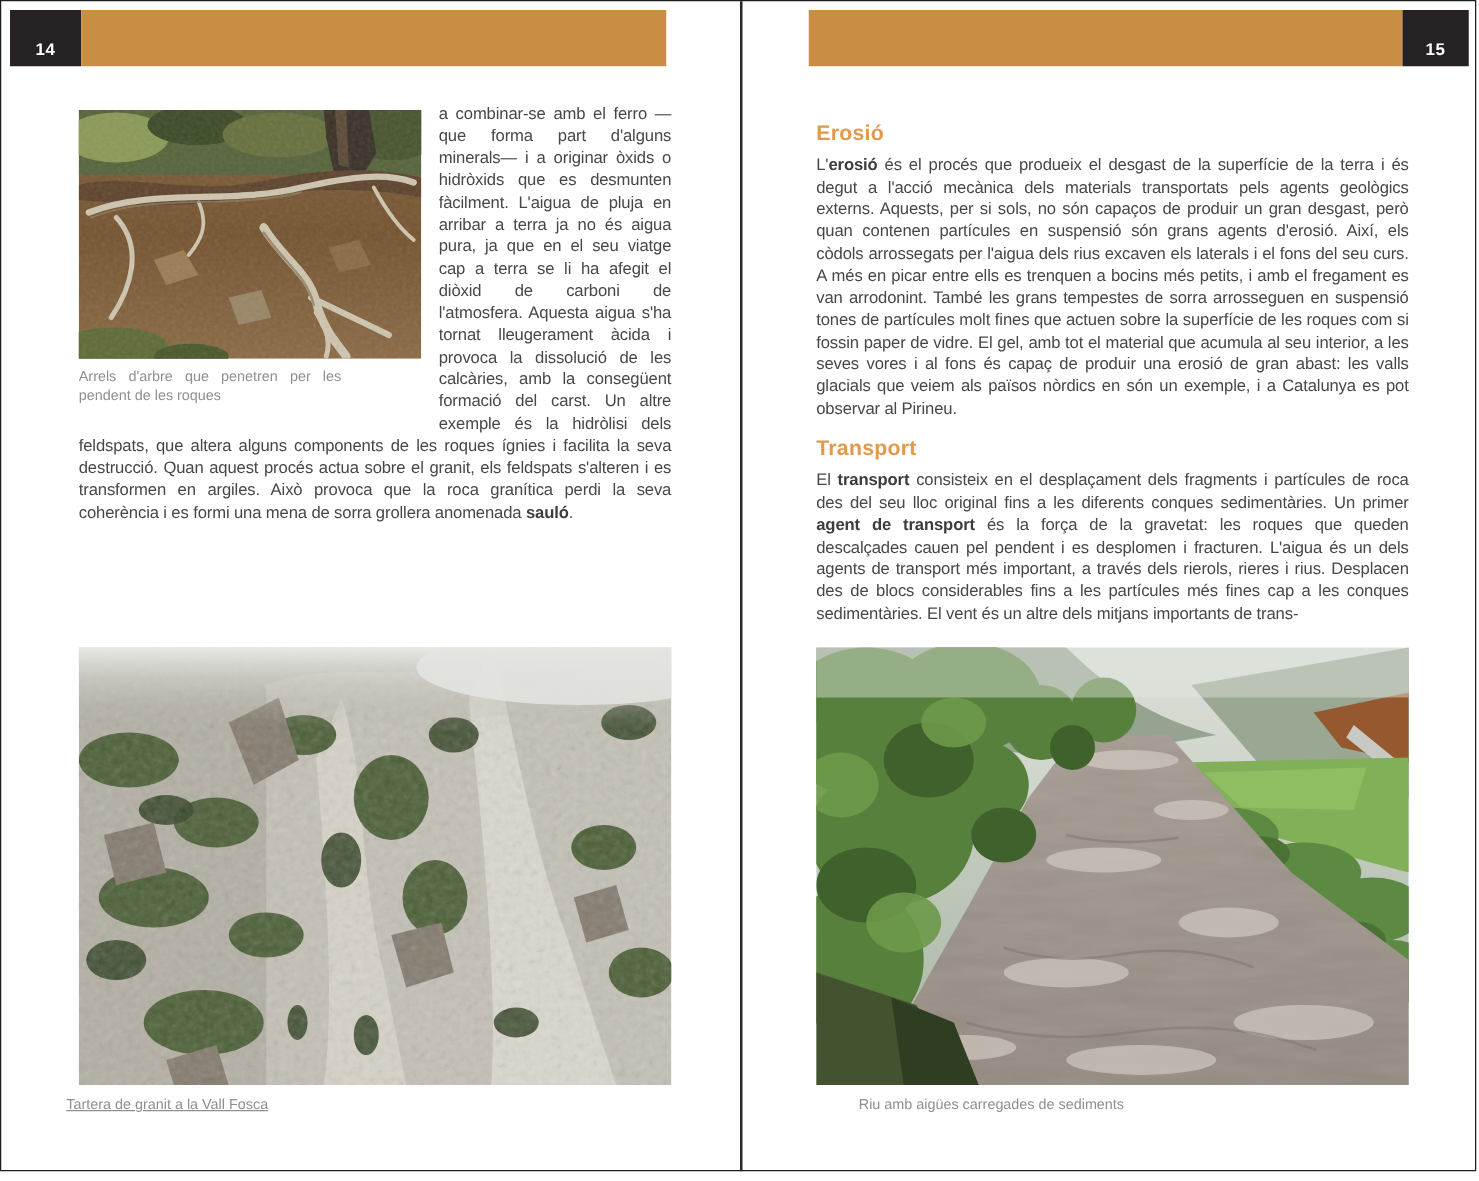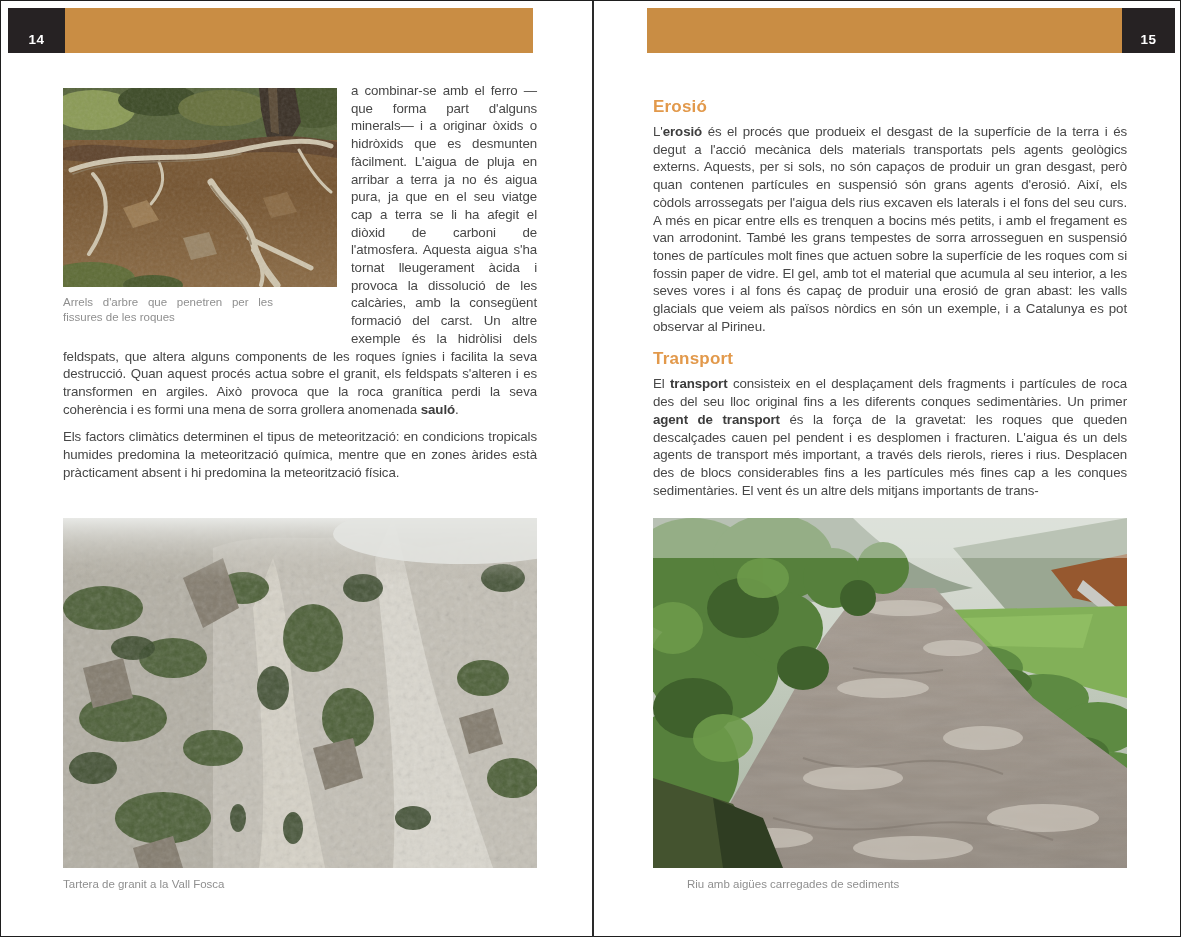--- a/index.html
+++ b/index.html
@@ -22,21 +22,21 @@
   .lfig svg{display:block;}
   .caption{font-size:11.5px;line-height:15px;color:#8f8f8f;letter-spacing:0;}
   .cap1{margin-top:8px;width:210px;}
   .para2{margin-top:10px;}
   .right-flow{position:absolute;left:653px;top:96px;width:474px;}
   h2.sect{font-size:17px;line-height:21px;margin:0;color:#e2994b;font-weight:700;letter-spacing:.2px;}
   h2.sect2{margin-top:13px;}
   .right-flow p{margin:6px 0 0 0;}
   .photo-abs{position:absolute;}
   .cap-abs{position:absolute;top:877px;}
-  .cap-left{left:63px;}
+  .cap-left{left:53px;text-decoration:underline;}
   .cap-right{left:687px;}
 </style>
 </head>
 <body>
 
 <div id="canvas">
 
   <div class="frame"></div>
   <div class="gutter"></div>
 
@@ -88,24 +88,23 @@
           <path d="M148,98 C164,122 182,132 188,156" stroke-width="2"></path>
           <path d="M10,86 C60,66 120,80 178,66" stroke-width="1.5"></path>
         </g>
         <ellipse cx="28" cy="190" rx="44" ry="16" fill="#5d6b35"></ellipse>
         <ellipse cx="90" cy="197" rx="30" ry="10" fill="#49582b"></ellipse>
         <polygon points="60,120 84,112 96,132 70,140" fill="#9b7b52"></polygon>
         <polygon points="120,150 146,144 154,166 128,172" fill="#9a8566"></polygon>
         <polygon points="200,110 224,104 234,124 208,130" fill="#8a6a44"></polygon>
         <rect width="274" height="199" filter="url(#n1)" opacity="0.30"></rect>
       </svg>
-      <div class="caption cap1">Arrels d'arbre que penetren per les fissures de les roques</div>
+      <div class="caption cap1">Arrels d'arbre que penetren per les pendent de les roques</div>
     </div>
     <p style="margin:0">a combinar-se amb el ferro —que forma part d'alguns minerals— i a originar òxids o hidròxids que es desmunten fàcilment. L'aigua de pluja en arribar a terra ja no és aigua pura, ja que en el seu viatge cap a terra se li ha afegit el diòxid de carboni de l'atmosfera. Aquesta aigua s'ha tornat lleugerament àcida i provoca la dissolució de les calcàries, amb la consegüent formació del carst. Un altre exemple és la hidròlisi dels feldspats, que altera alguns components de les roques ígnies i facilita la seva destrucció. Quan aquest procés actua sobre el granit, els feldspats s'alteren i es transformen en argiles. Això provoca que la roca granítica perdi la seva coherència i es formi una mena de sorra grollera anomenada <b>sauló</b>.</p>
-    <p class="para2">Els factors climàtics determinen el tipus de meteorització: en condicions tropicals humides predomina la meteorització química, mentre que en zones àrides està pràcticament absent i hi predomina la meteorització física.</p>
   </div>
 
   <div class="right-flow bodytext">
     <h2 class="sect">Erosió</h2>
     <p>L'<b>erosió</b> és el procés que produeix el desgast de la superfície de la terra i és degut a l'acció mecànica dels materials transportats pels agents geològics externs. Aquests, per si sols, no són capaços de produir un gran desgast, però quan contenen partícules en suspensió són grans agents d'erosió. Així, els còdols arrossegats per l'aigua dels rius excaven els laterals i el fons del seu curs. A més en picar entre ells es trenquen a bocins més petits, i amb el fregament es van arrodonint. També les grans tempestes de sorra arrosseguen en suspensió tones de partícules molt fines que actuen sobre la superfície de les roques com si fossin paper de vidre. El gel, amb tot el material que acumula al seu interior, a les seves vores i al fons és capaç de produir una erosió de gran abast: les valls glacials que veiem als països nòrdics en són un exemple, i a Catalunya es pot observar al Pirineu.</p>
     <h2 class="sect sect2">Transport</h2>
     <p>El <b>transport</b> consisteix en el desplaçament dels fragments i partícules de roca des del seu lloc original fins a les diferents conques sedimentàries. Un primer <b>agent de transport</b> és la força de la gravetat: les roques que queden descalçades cauen pel pendent i es desplomen i fracturen. L'aigua és un dels agents de transport més important, a través dels rierols, rieres i rius. Desplacen des de blocs considerables fins a les partícules més fines cap a les conques sedimentàries. El vent és un altre dels mitjans importants de trans-</p>
   </div>
 
   <svg class="photo-abs" style="left:63px;top:518px" width="474" height="350" viewBox="0 0 474 350">

